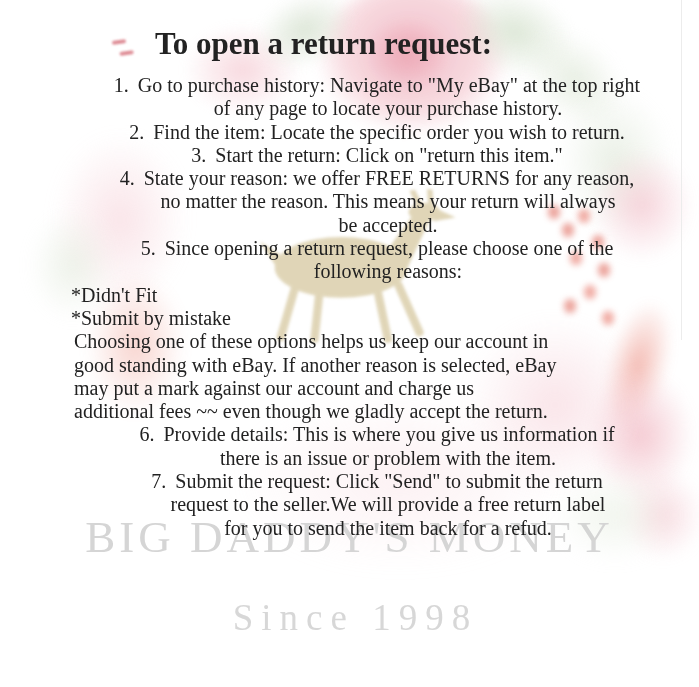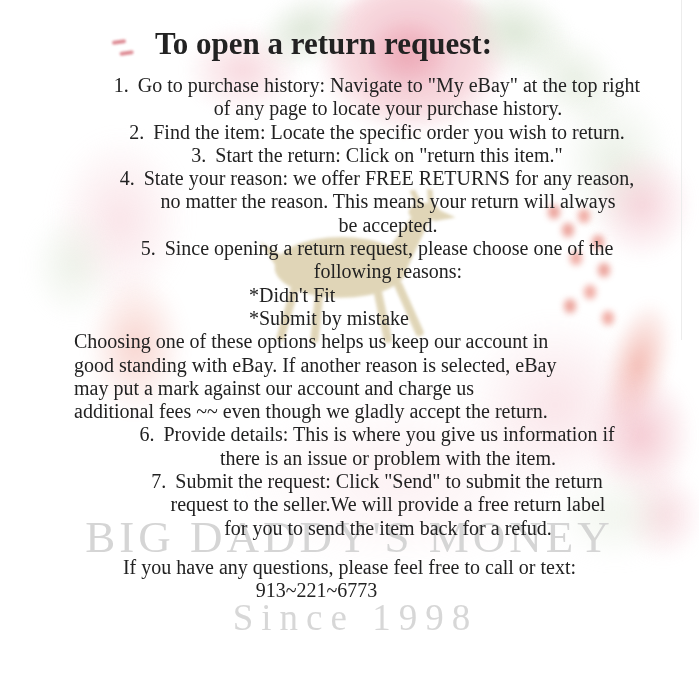--- a/index.html
+++ b/index.html
@@ -56,21 +56,21 @@
   .wm-brand{top:511px;font-size:45px;letter-spacing:4px;opacity:.9;}
   .wm-since{top:596px;font-size:37px;letter-spacing:8px;opacity:.85;padding-left:6px;}
   
   .content{position:relative;z-index:2;}
   .title{margin:26px 0 0 0;text-align:center;font-size:31px;font-weight:600;line-height:36px;
     transform:translateX(-26px);}
   .list{margin:12px 0 0 71px;width:612px;font-size:20px;line-height:23.3px;}
   .step{padding-left:22px;text-indent:-22px;text-align:center;}
   .step .num{margin-right:9px;}
   .step .txt{white-space:pre-line;}
-  .reasons{margin-left:178px;}
+  .reasons{}
   .note{margin-left:3px;white-space:pre-line;}
   .footer{margin-top:16px;text-align:center;font-size:20px;line-height:23.3px;}
   .phone{position:relative;left:-33px;}
 </style>
 </head>
 <body>
 
 <div id="canvas">
 
   <div class="deco d-flower-top-lg"></div>
@@ -151,19 +151,15 @@
         <span class="num">6.</span><span class="txt">Provide details: This is where you give us information if
 there is an issue or problem with the item.</span>
       </div>
       <div class="step">
         <span class="num">7.</span><span class="txt">Submit the request: Click "Send" to submit the return
 request to the seller.We will provide a free return label
 for you to send the item back for a refud.</span>
       </div>
     </div>
 
-    <div class="footer">
-      <div>If you have any questions, please feel free to call or text:</div>
-      <div class="phone">913~221~6773</div>
-    </div>
   </div>
 
 </div>
 
 </body></html>

